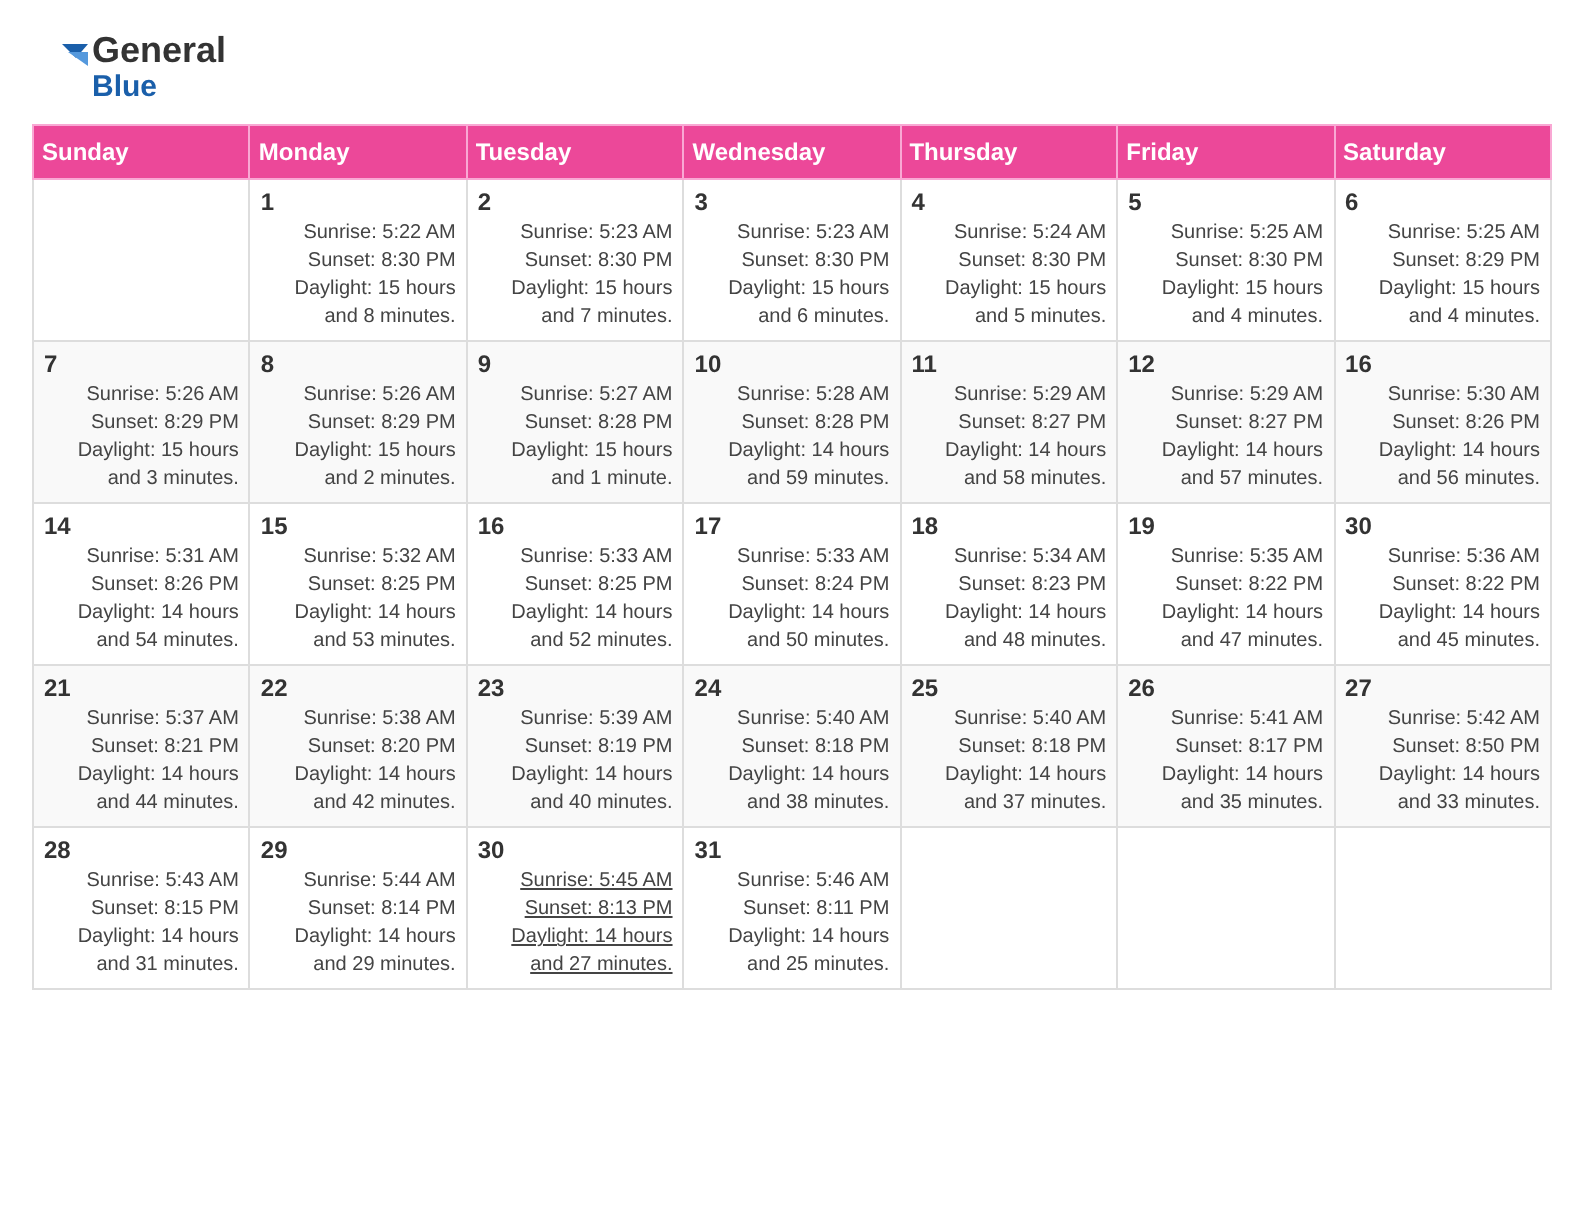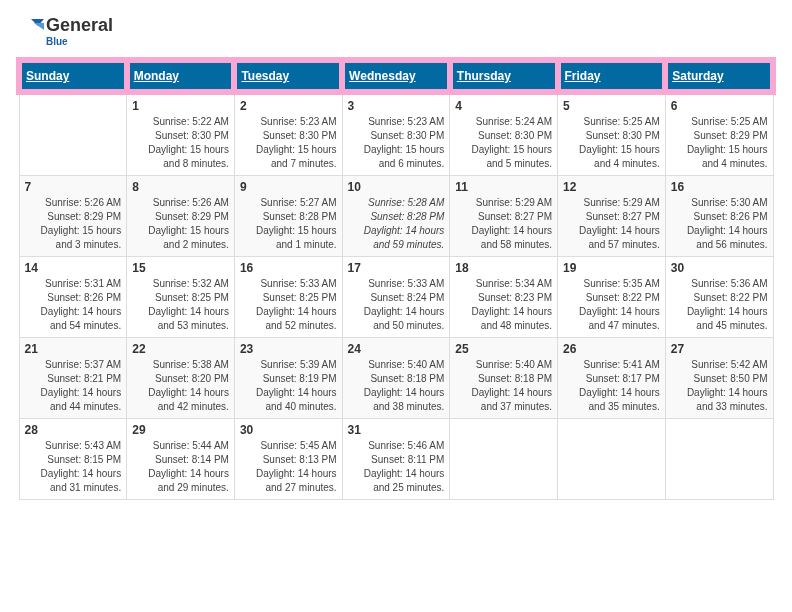--- a/index.html
+++ b/index.html
@@ -32,28 +32,27 @@
     .location-title {
       font-size: 16px;
       color: #555;
     }
     table {
       width: 100%;
       border-collapse: collapse;
       table-layout: fixed;
     }
     thead tr th {
-      background-color: #0369a1;
+      background-color: #ec4899;
       color: #fff;
       font-size: 12px;
       font-weight: bold;
       padding: 6px 4px;
       text-align: left;
-      border: 6px solid #f9a8d4;
-      text-decoration: underline;
+      border: 1px solid #f9a8d4;
     }
     tbody tr td {
       border: 1px solid #ddd;
       vertical-align: top;
       padding: 4px 5px;
       font-size: 10px;
       color: #333;
       height: 80px;
       background: #fff;
     }
@@ -79,21 +78,21 @@
 
 <div class="header-area">
   <div class="logo">
       <div style="display: flex; align-items: center;">
         <svg width="30" height="30" viewBox="0 0 30 30">
           <polygon points="15,3 28,3 22,10" fill="#1a5faa"></polygon>
           <polygon points="18,7 28,7 28,14" fill="#5599dd"></polygon>
         </svg>
         <div>
           <div style="font-size: 18px; font-weight: bold; color: rgb(51, 51, 51); line-height: 1.1;">General</div>
-          <div style="font-size: 10px; font-weight: bold; color: rgb(26, 95, 170); line-height: 1.1;">Blue</div>
+          <div style="font-size: 15px; font-weight: bold; color: rgb(26, 95, 170); line-height: 1.1;">Blue</div>
         </div>
       </div>
     </div>
   <div class="title-area">
     <div class="month-title"></div>
     <div class="location-title"></div>
   </div>
 </div>
 
 <table>
@@ -171,21 +170,21 @@
         </td>
         <td>
           <span class="day-number">9</span>
           <div class="day-info" style="white-space: pre-line;">Sunrise: 5:27 AM
 Sunset: 8:28 PM
 Daylight: 15 hours
 and 1 minute.</div>
         </td>
         <td>
           <span class="day-number">10</span>
-          <div class="day-info" style="white-space: pre-line; font-style: italic;">Sunrise: 5:28 AM
+          <div class="day-info" style="white-space: pre-line;">Sunrise: 5:28 AM
 Sunset: 8:28 PM
 Daylight: 14 hours
 and 59 minutes.</div>
         </td>
         <td>
           <span class="day-number">11</span>
           <div class="day-info" style="white-space: pre-line;">Sunrise: 5:29 AM
 Sunset: 8:27 PM
 Daylight: 14 hours
 and 58 minutes.</div>
@@ -317,21 +316,21 @@
         </td>
         <td>
           <span class="day-number">29</span>
           <div class="day-info" style="white-space: pre-line;">Sunrise: 5:44 AM
 Sunset: 8:14 PM
 Daylight: 14 hours
 and 29 minutes.</div>
         </td>
         <td>
           <span class="day-number">30</span>
-          <div class="day-info" style="white-space: pre-line;">Sunrise: 5:45 AM
+          <div class="day-info" style="white-space: pre-line; text-decoration: underline;">Sunrise: 5:45 AM
 Sunset: 8:13 PM
 Daylight: 14 hours
 and 27 minutes.</div>
         </td>
         <td>
           <span class="day-number">31</span>
           <div class="day-info" style="white-space: pre-line;">Sunrise: 5:46 AM
 Sunset: 8:11 PM
 Daylight: 14 hours
 and 25 minutes.</div>

